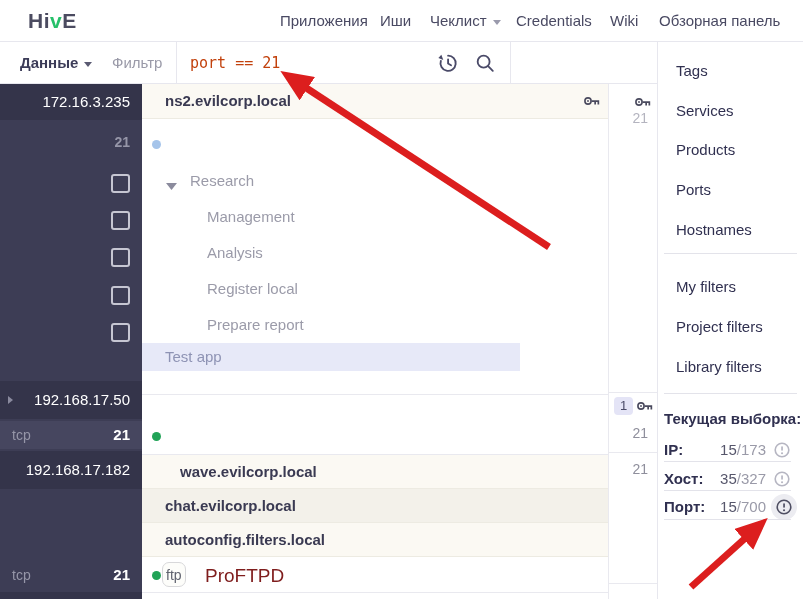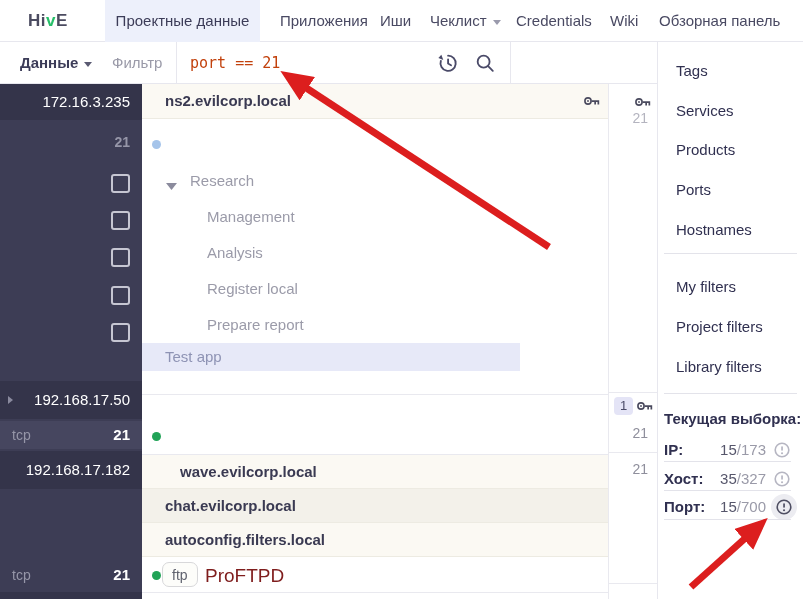--- a/index.html
+++ b/index.html
@@ -2,21 +2,21 @@
 <html><head>
 <meta charset="utf-8">
 <style>
   * { margin:0; padding:0; box-sizing:border-box; }
   html,body { width:803px; height:599px; }
   body { font-family:"Liberation Sans", sans-serif; background:#fff; position:relative; overflow:hidden; color:#3a3a52; }
   .abs { position:absolute; }
 
   
   .topnav { left:0; top:0; width:803px; height:42px; background:#fff; border-bottom:1px solid #e7e7ee; z-index:5; }
-  .logo { left:28px; top:0; height:26px; line-height:42px; font-size:17px; font-weight:bold; letter-spacing:0.5px; color:#4b4b60; }
+  .logo { left:28px; top:0; height:26px; line-height:42px; font-size:21px; font-weight:bold; letter-spacing:0.5px; color:#4b4b60; }
   .logo .green { color:#27c06a; }
   .tab { top:0; height:42px; line-height:42px; font-size:15px; font-weight:500; color:#4a4a63; cursor:pointer; white-space:nowrap; }
   .tab.active { background:#edf0fb; text-align:center; color:#3c3c58; }
   .caret-down { display:inline-block; width:0; height:0; border-left:4px solid transparent; border-right:4px solid transparent; border-top:5px solid #9a9aac; margin-left:6px; vertical-align:middle; }
 
   
   .filterbar { left:0; top:42px; width:657px; height:42px; background:#fff; border-bottom:1px solid #e7e7ee; z-index:4; }
   .fb-item { top:42px; height:42px; line-height:42px; font-size:15px; }
   .vline { top:42px; width:1px; height:42px; background:#e7e7ee; z-index:6; }
   .query { font-family:"DejaVu Sans Mono", monospace; font-size:15px; color:#c2410c; }
@@ -30,21 +30,21 @@
   .checkbox { left:111px; width:19px; height:19px; border:2px solid #c6c6d2; border-radius:3px; cursor:pointer; }
   .ls-chevron { display:inline-block; width:0; height:0; border-top:4px solid transparent; border-bottom:4px solid transparent; border-left:5px solid #8a8a9e; }
 
   
   .main { left:142px; top:84px; width:466px; height:515px; background:#fff; }
   .row-cream { background:#fbf9f3; border-bottom:1px solid #edebe2; }
   .hostname { font-size:15px; font-weight:700; color:#3a3a52; }
   .treetext { font-size:15px; color:#9b9ba9; cursor:pointer; }
   .dot { border-radius:50%; width:9px; height:9px; }
   .hsep { height:1px; background:#e9e9ef; z-index:2; }
-  .tag { border:1px solid #d8d8da; border-radius:7px; background:#fdfdfa; font-size:14px; color:#5f626e; padding:0 9px; height:25px; line-height:24px; display:inline-block;text-align:center; }
+  .tag { border:1px solid #d8d8da; border-radius:7px; background:#fdfdfa; font-size:14px; color:#5f626e; padding:0 3px; height:25px; line-height:24px; display:inline-block;text-align:center; }
 
   
   .pcol { left:608px; top:84px; width:49px; height:515px; background:#fff; border-left:1px solid #e9e9ef; }
   .pcol-num { font-size:14px; color:#9fa0ad; text-align:right; }
   .badge { background:#e4e4f6; border-radius:4px; font-size:13px; color:#4b4b68; text-align:center; }
 
   
   .rsidebar { left:657px; top:42px; width:146px; height:557px; background:#fff; border-left:1px solid #e7e7ee; }
   .rs-item { left:675px; font-size:15px; font-weight:500; color:#303050; cursor:pointer; white-space:nowrap; }
   .rs-div { left:663px; width:133px; height:1px; background:#e3e3ea; }
@@ -53,21 +53,20 @@
   .sel-tot { font-size:15px; color:#9a9aa8; }
 
   svg.arrows { position:absolute; left:0; top:0; z-index:50; pointer-events:none; }
   .keysvg, .infosvg { display:block; }
 </style>
 </head>
 <body>
 
 <div class="abs topnav">
   <div class="abs logo"><span>H</span><span>i</span><span class="green">v</span><span>E</span></div>
-  <div class="abs tab active" style="left:105px; width:155px;">Проектные данные</div>
   <div class="abs tab" style="left:280px;">Приложения</div>
   <div class="abs tab" style="left:380px;">Иши</div>
   <div class="abs tab" style="left:430px;"><span>Чеклист</span><span class="caret-down"></span></div>
   <div class="abs tab" style="left:516px;">Credentials</div>
   <div class="abs tab" style="left:610px;">Wiki</div>
   <div class="abs tab" style="left:659px;">Обзорная панель</div>
 </div>
 
 <div class="abs filterbar"></div>
 <div class="abs fb-item" style="left:20px; font-weight:700; color:#3c3c58; z-index:6;"><span>Данные</span><span class="caret-down" style="border-top-color:#5a5a72;"></span></div>

